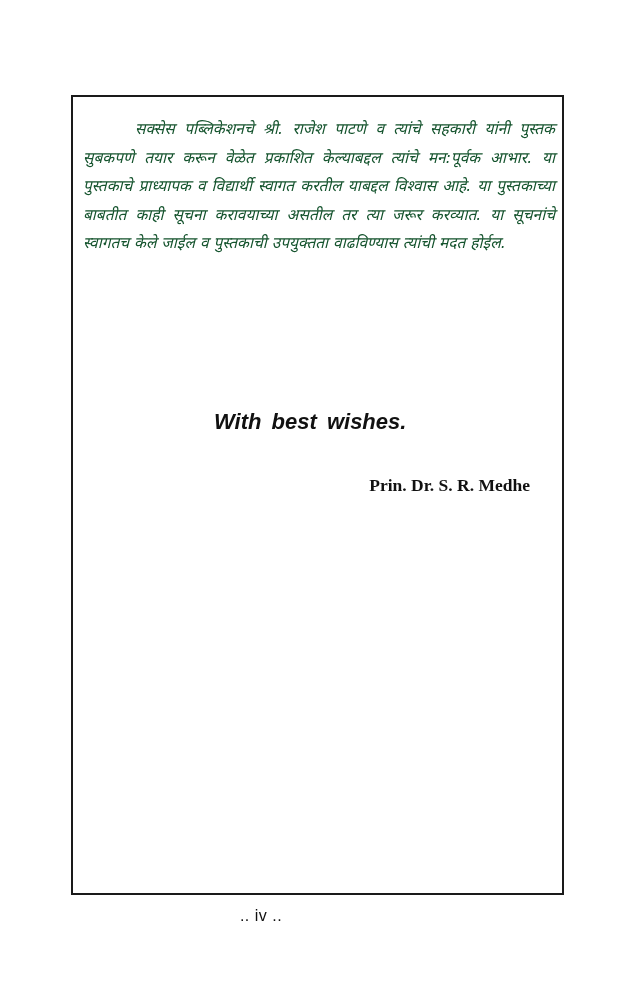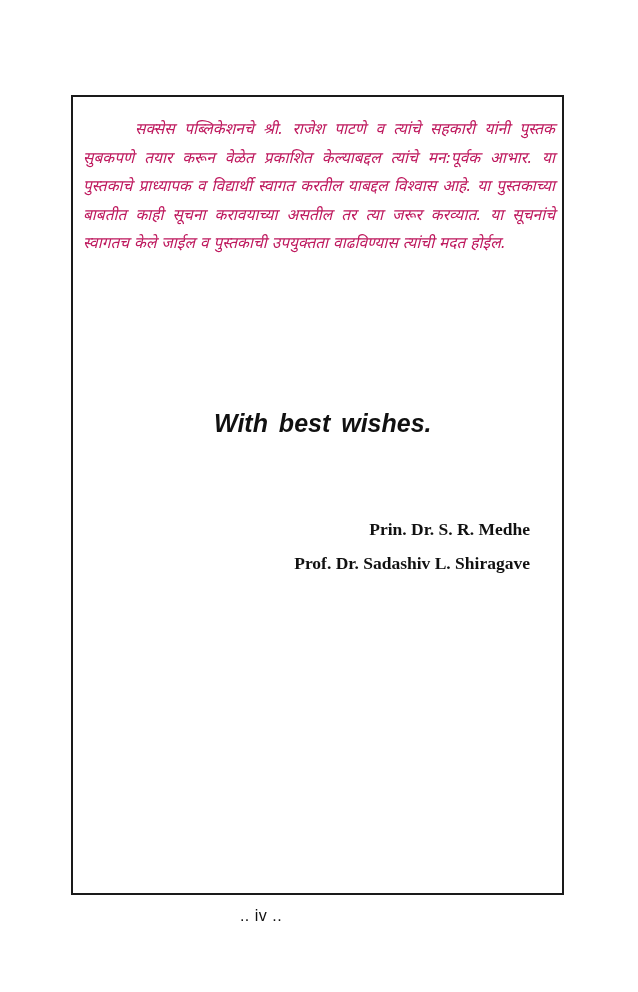--- a/index.html
+++ b/index.html
@@ -29,45 +29,44 @@
       top: 18px;
       width: 472px;
       font-family: "DejaVu Sans", sans-serif;
       font-style: italic;
       font-size: 15.5px;
       line-height: 28.5px;
       text-align: justify;
       text-align-last: left;
       text-indent: 52px;
       margin: 0;
-      color: #be185d;
+      color: #14532d;
     }
     .wishes {
       position: absolute;
       left: 141px;
       top: 312px;
       font-family: "Liberation Sans", sans-serif;
       font-weight: bold;
       font-style: italic;
-      font-size: 25px;
+      font-size: 22px;
       word-spacing: 4px;
       color: #111;
       margin: 0;
     }
     .signatories {
       position: absolute;
       right: 32px;
       top: 371px;
       text-align: right;
       font-family: "Liberation Serif", serif;
       font-weight: bold;
       font-size: 17.5px;
       line-height: 34px;
       color: #111;
-      margin-top: 44px;
     }
     .signatory {
       display: block;
       white-space: nowrap;
     }
     .page-number {
       position: absolute;
       left: 0;
       width: 522px;
       top: 907px;
@@ -81,17 +80,16 @@
 </head>
 <body>
 
 <div class="page-frame">
   <p class="marathi-para">सक्सेस पब्लिकेशनचे श्री. राजेश पाटणे व त्यांचे सहकारी यांनी पुस्तक सुबकपणे तयार करून वेळेत प्रकाशित केल्याबद्दल त्यांचे मन:पूर्वक आभार. या पुस्तकाचे प्राध्यापक व विद्यार्थी स्वागत करतील याबद्दल विश्वास आहे. या पुस्तकाच्या बाबतीत काही सूचना करावयाच्या असतील तर त्या जरूर करव्यात. या सूचनांचे स्वागतच केले जाईल व पुस्तकाची उपयुक्तता वाढविण्यास त्यांची मदत होईल.</p>
 
   <p class="wishes">With best wishes.</p>
 
   <div class="signatories">
     <span class="signatory">Prin. Dr. S. R. Medhe</span>
-    <span class="signatory">Prof. Dr. Sadashiv L. Shiragave</span>
   </div>
 </div>
 
 <div class="page-number">.. iv ..</div>
 
 </body></html>

